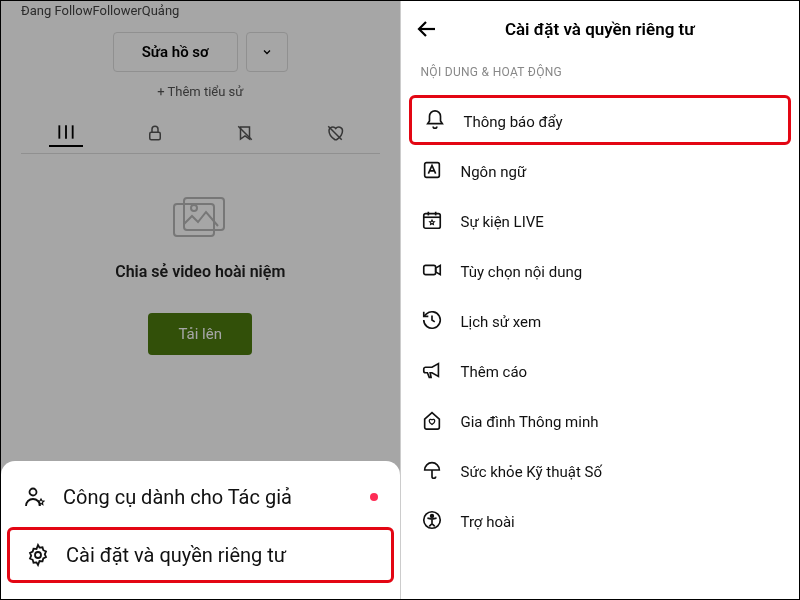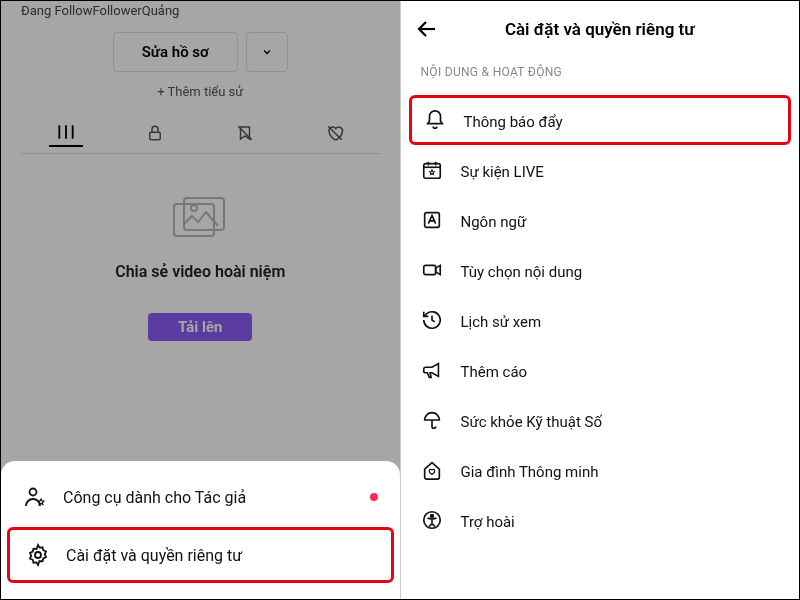--- a/index.html
+++ b/index.html
@@ -17,24 +17,24 @@
   .edit-row { display: flex; justify-content: center; gap: 8px; margin: 8px 0 12px; }
   .edit-btn { background: #fff; border: 1px solid #ddd; border-radius: 4px; padding: 10px 28px; font-size: 15px; font-weight: 600; }
   .drop-btn { background: #fff; border: 1px solid #ddd; border-radius: 4px; padding: 10px 14px; display:flex; align-items:center; justify-content:center; }
   .bio-btn { display: block; width: max-content; margin: 0 auto 14px; background: none; border: none; color: #555; font-size: 13px; }
   .tabs { display: flex; justify-content: space-around; border-bottom: 1px solid #ddd; padding: 6px 0; }
   .tabs .tab { width: 34px; height: 28px; display: flex; align-items: center; justify-content: center; }
   .tab.active { border-bottom: 2px solid #000; }
   .empty { text-align: center; padding: 40px 20px 20px; }
   .empty .img-placeholder { width: 60px; height: 50px; margin: 0 auto 18px; opacity: .6; }
   .empty-title { font-size: 16px; font-weight: 600; color: #222; margin-bottom: 32px; }
-  .upload-btn { background: #8b5cf6; color: #fff; border: none; border-radius: 4px; padding: 5px 30px; font-size: 15px; font-weight: 700; }
+  .upload-btn { background: #4d7c0f; color: #fff; border: none; border-radius: 4px; padding: 12px 30px; font-size: 15px; font-weight: 400; }
 
   .sheet { position: absolute; left: 0; right: 0; bottom: 0; background: #fff; border-top-left-radius: 14px; border-top-right-radius: 14px; padding: 8px 0 14px; }
-  .sheet-item { display: flex; align-items: center; gap: 16px; padding: 16px 22px; font-size: 16px; color: #111; position: relative; }
+  .sheet-item { display: flex; align-items: center; gap: 16px; padding: 16px 22px; font-size: 20px; color: #111; position: relative; }
   .sheet-item .dot { width: 8px; height: 8px; background: #fe2c55; border-radius: 50%; position: absolute; right: 22px; top: 50%; transform: translateY(-50%); }
   .highlight-red { border: 3px solid #e30613; border-radius: 6px; margin: 2px 6px; padding: 13px 16px; }
 
   
   .r-header { display: flex; align-items: center; padding: 14px 12px 18px; }
   .r-header .back { width: 28px; height: 28px; display: flex; align-items: center; justify-content: center; }
   .r-title { flex: 1; text-align: center; font-size: 17px; font-weight: 600; margin-left: -28px; }
   .section-title { color: #888; font-size: 12px; letter-spacing: .3px; padding: 4px 20px 16px; }
   .setting-item { display: flex; align-items: flex-end; gap: 18px; padding: 14px 20px; font-size: 15px; color: #111; }
   .setting-item.hl { border: 3px solid #e30613; border-radius: 6px; margin: 0 8px; padding: 11px 12px; }
@@ -141,39 +141,39 @@
     <div class="setting-item hl">
       <svg width="22" height="22" viewBox="0 0 24 24" fill="none" stroke="#111" stroke-width="1.8">
           <path d="M6 8a6 6 0 0 1 12 0v5l2 3H4l2-3z"></path>
           <path d="M10 19a2 2 0 0 0 4 0"></path>
         </svg>
       <span>Thông báo đẩy</span>
     </div>
 
     <div class="setting-item">
       <svg width="22" height="22" viewBox="0 0 24 24" fill="none" stroke="#111" stroke-width="1.8">
+          <rect x="4" y="4" width="16" height="16" rx="2"></rect>
+          <path d="M8 16l4-9 4 9M9.3 13h5.4"></path>
+        </svg>
+      <span>Ngôn ngữ</span>
+    </div>
+
+    <div class="setting-item">
+      <svg width="22" height="22" viewBox="0 0 24 24" fill="none" stroke="#111" stroke-width="1.8">
           <rect x="3" y="5" width="18" height="16" rx="2"></rect>
           <line x1="3" y1="9" x2="21" y2="9"></line>
           <line x1="8" y1="3" x2="8" y2="7"></line>
           <line x1="16" y1="3" x2="16" y2="7"></line>
           <path d="M12 12l.8 1.6 1.8.2-1.3 1.3.3 1.8-1.6-.9-1.6.9.3-1.8-1.3-1.3 1.8-.2z" stroke-width="1.2"></path>
         </svg>
       <span>Sự kiện LIVE</span>
     </div>
 
     <div class="setting-item">
       <svg width="22" height="22" viewBox="0 0 24 24" fill="none" stroke="#111" stroke-width="1.8">
-          <rect x="4" y="4" width="16" height="16" rx="2"></rect>
-          <path d="M8 16l4-9 4 9M9.3 13h5.4"></path>
-        </svg>
-      <span>Ngôn ngữ</span>
-    </div>
-
-    <div class="setting-item">
-      <svg width="22" height="22" viewBox="0 0 24 24" fill="none" stroke="#111" stroke-width="1.8">
           <rect x="3" y="7" width="13" height="10" rx="2"></rect>
           <path d="M16 10l5-3v10l-5-3z"></path>
         </svg>
       <span>Tùy chọn nội dung</span>
     </div>
 
     <div class="setting-item">
       <svg width="22" height="22" viewBox="0 0 24 24" fill="none" stroke="#111" stroke-width="1.8">
           <path d="M3 12a9 9 0 1 0 3-6.7L3 8"></path>
           <polyline points="3 3 3 8 8 8"></polyline>
@@ -184,32 +184,32 @@
 
     <div class="setting-item">
       <svg width="22" height="22" viewBox="0 0 24 24" fill="none" stroke="#111" stroke-width="1.8">
           <path d="M3 11v2a2 2 0 0 0 2 2h2l2 5h2l-1-5h2l7 4V5l-7 4H5a2 2 0 0 0-2 2z"></path>
         </svg>
       <span>Thêm cáo</span>
     </div>
 
     <div class="setting-item">
       <svg width="22" height="22" viewBox="0 0 24 24" fill="none" stroke="#111" stroke-width="1.8">
+          <path d="M4 11l8-7 8 7v9a2 2 0 0 1-2 2H6a2 2 0 0 1-2-2z"></path>
+          <path d="M12 17s-3-2-3-4a1.8 1.8 0 0 1 3-1.3A1.8 1.8 0 0 1 15 13c0 2-3 4-3 4z" stroke-width="1.4"></path>
+        </svg>
+      <span>Gia đình Thông minh</span>
+    </div>
+
+    <div class="setting-item">
+      <svg width="22" height="22" viewBox="0 0 24 24" fill="none" stroke="#111" stroke-width="1.8">
           <path d="M4 12a8 8 0 0 1 16 0z"></path>
           <path d="M12 12v7a2 2 0 0 0 4 0"></path>
         </svg>
       <span>Sức khỏe Kỹ thuật Số</span>
-    </div>
-
-    <div class="setting-item">
-      <svg width="22" height="22" viewBox="0 0 24 24" fill="none" stroke="#111" stroke-width="1.8">
-          <path d="M4 11l8-7 8 7v9a2 2 0 0 1-2 2H6a2 2 0 0 1-2-2z"></path>
-          <path d="M12 17s-3-2-3-4a1.8 1.8 0 0 1 3-1.3A1.8 1.8 0 0 1 15 13c0 2-3 4-3 4z" stroke-width="1.4"></path>
-        </svg>
-      <span>Gia đình Thông minh</span>
     </div>
 
     <div class="setting-item">
       <svg width="22" height="22" viewBox="0 0 24 24" fill="none" stroke="#111" stroke-width="1.8">
           <circle cx="12" cy="12" r="9"></circle>
           <circle cx="12" cy="7.5" r="1.5" fill="#111"></circle>
           <path d="M7 10l5 1 5-1M12 11v5m-3 3l3-3 3 3"></path>
         </svg>
       <span>Trợ hoài</span>
     </div>

